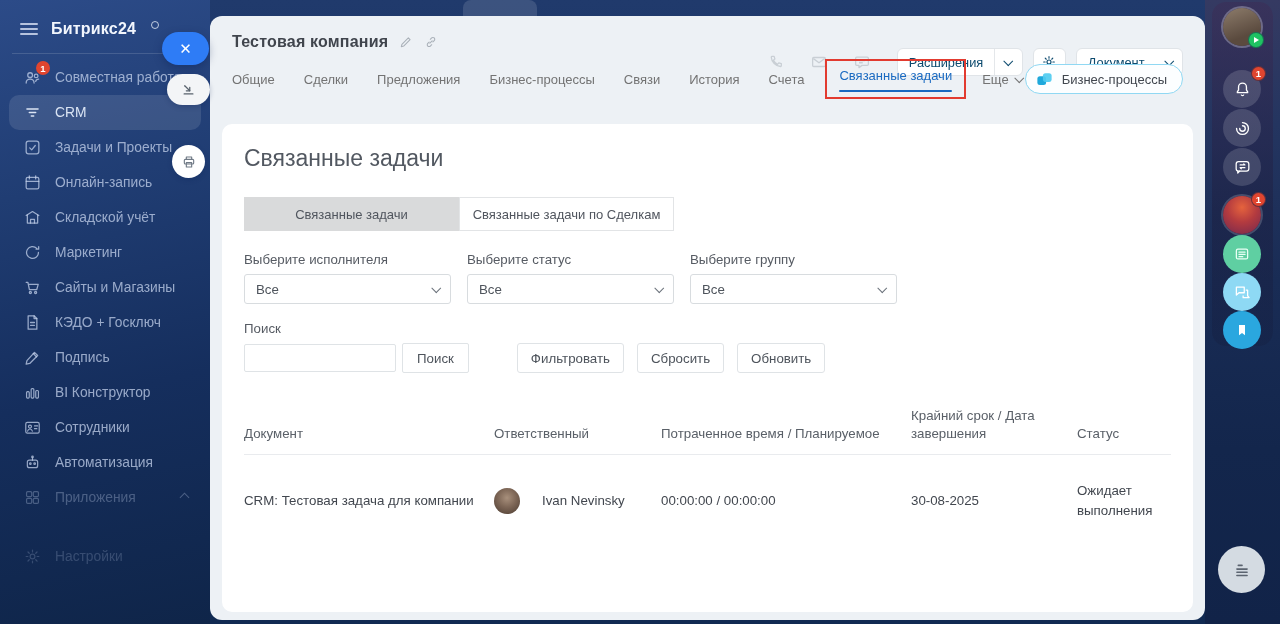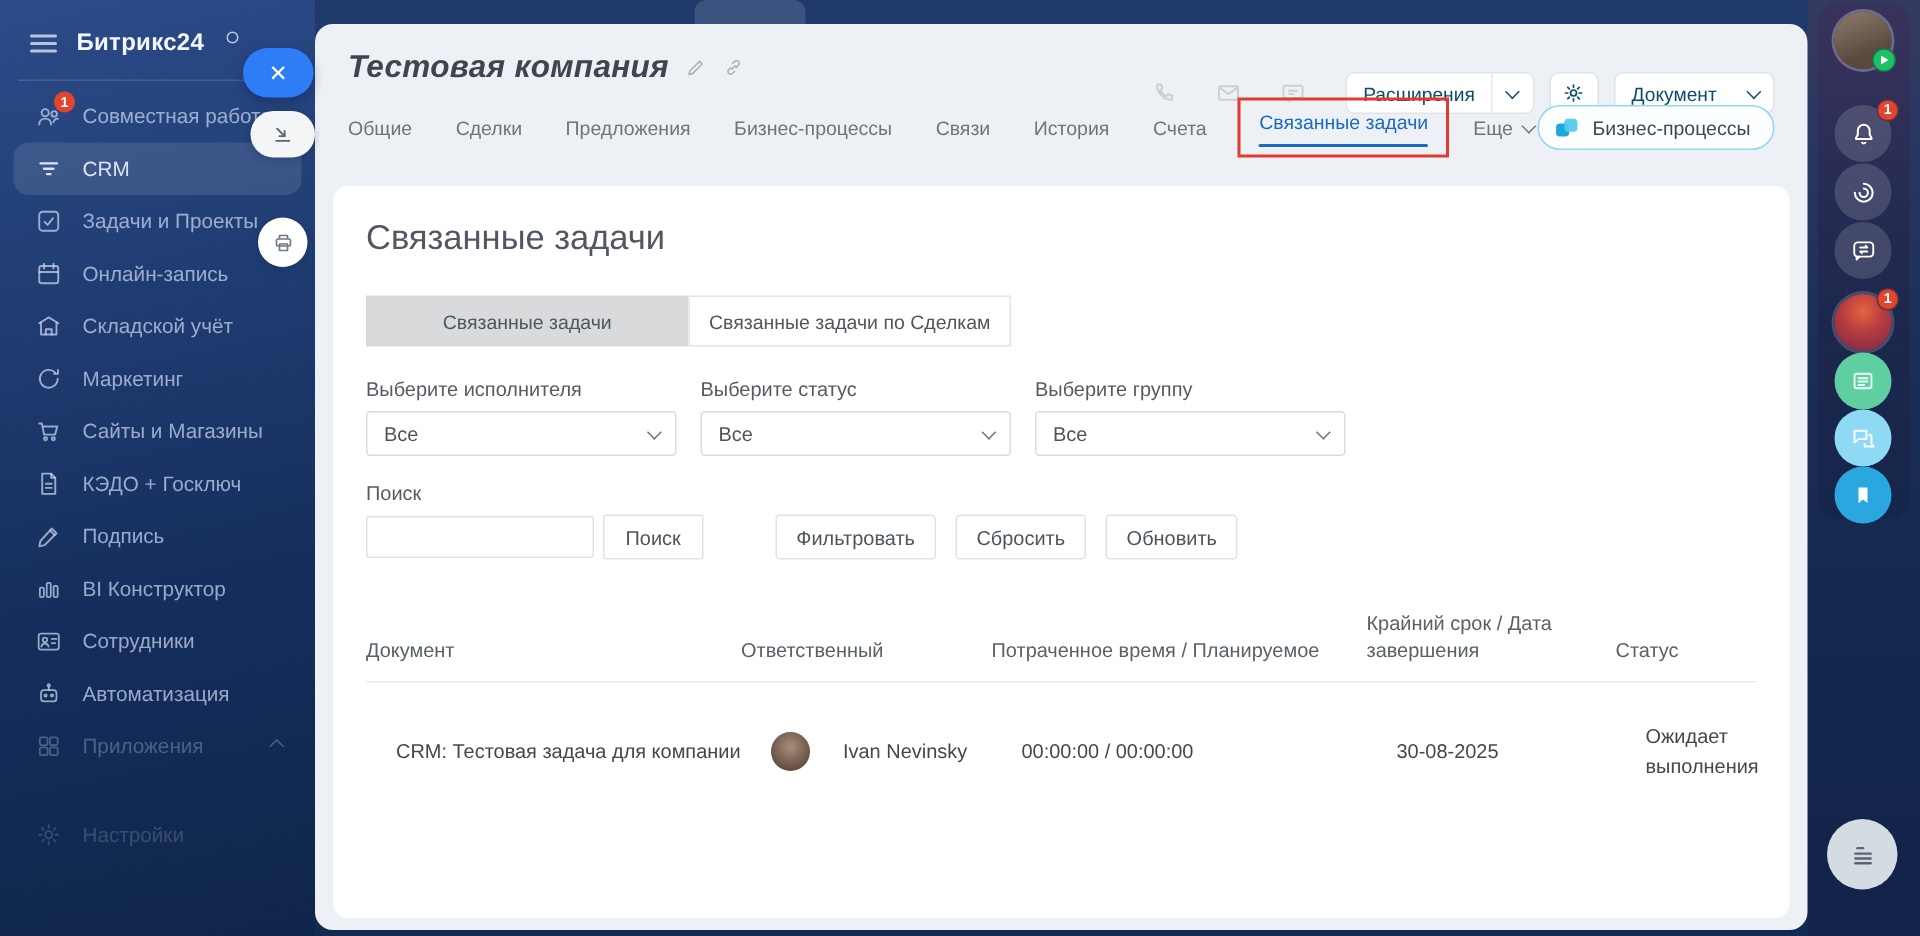--- a/index.html
+++ b/index.html
@@ -45,21 +45,21 @@
                  z-index:6; cursor:pointer; box-shadow:0 2px 5px rgba(10,30,80,.22); }
 
   .toptab { position:absolute; left:463px; top:0; width:74px; height:16px;
             background:rgba(255,255,255,.13); border-radius:8px 8px 0 0; }
 
   
   .panel { position:absolute; left:210px; top:16px; width:995px; height:604px; background:#edf1f5;
            border-radius:12px; z-index:2; }
 
   .title-row { display:flex; align-items:center; gap:11px; padding:17px 0 0 22px; }
-  .title-row h1 { font-size:21px; font-weight:700; color:#40454d; letter-spacing:.2px;font-style:italic; }
+  .title-row h1 { font-size:16px; font-weight:700; color:#40454d; letter-spacing:.2px; }
   .t-icn { color:#a9b0b8; display:flex; cursor:pointer; }
 
   .head-actions { position:absolute; right:22px; top:32px; display:flex; align-items:center; gap:10px; }
   .muted-icons { display:flex; gap:25px; margin-right:16px; color:#c9cfd5; }
   .muted-icons span { display:flex; cursor:pointer; }
   .hbtn { height:28px; background:#fff; border:1px solid #e0e4e8; border-radius:6px; display:flex;
           align-items:center; font-size:12.8px; color:#0c4a6e; cursor:pointer; }
   .hbtn .lbl { padding:0 11px; }
   .hbtn .sep { width:1px; height:100%; background:#e4e7ea; }
   .hbtn .chevbox { padding:0 10px; display:flex; }
@@ -105,21 +105,21 @@
                 font-size:13.3px; color:#4e545c; margin-left:6px; display:flex; align-items:center; cursor:pointer; }
   .action-btns { display:flex; gap:13px; margin-left:48px; }
   .abtn { height:30px; padding:0 13px; border:1px solid #dfe3e6; border-radius:3px; background:#fff;
           font-size:13.3px; color:#4e545c; display:flex; align-items:center; cursor:pointer; }
 
   .table { margin:34px 22px 0 22px; }
   .t-head, .t-row { display:grid; grid-template-columns:250px 167px 250px 166px 1fr; }
   .t-head { padding-bottom:11px; border-bottom:1px solid #e9ebee; font-size:13.3px; color:#5a6068;
             align-items:end; }
   .t-head .th { padding-right:24px; line-height:1.35; }
-  .t-row { padding:26px 0 30px; font-size:13.3px; color:#42474f; align-items:center; cursor:pointer;margin-left:20px; }
+  .t-row { padding:26px 0 30px; font-size:13.3px; color:#42474f; align-items:center; cursor:pointer; }
   .resp-cell { display:flex; align-items:center; gap:22px; }
   .mini-avatar { width:26px; height:26px; border-radius:50%; flex:0 0 26px;
                  background:radial-gradient(circle at 50% 38%,#a8907c 0%,#7d6656 45%,#4a3a30 100%); }
   .status-cell { max-width:90px; line-height:1.5; }
 
   
   .rail { position:absolute; right:0; top:0; width:75px; height:624px;
           background:linear-gradient(180deg,#353a62 0%,#243560 20%,#192c55 45%,#13264c 72%,#112348 100%); z-index:1; }
   .rail-shade { position:absolute; left:7px; top:2px; width:61px; height:344px; border-radius:14px;
                 background:linear-gradient(180deg,rgba(62,42,84,.45) 0%,rgba(28,26,58,.42) 60%,rgba(20,28,60,.3) 100%); }

